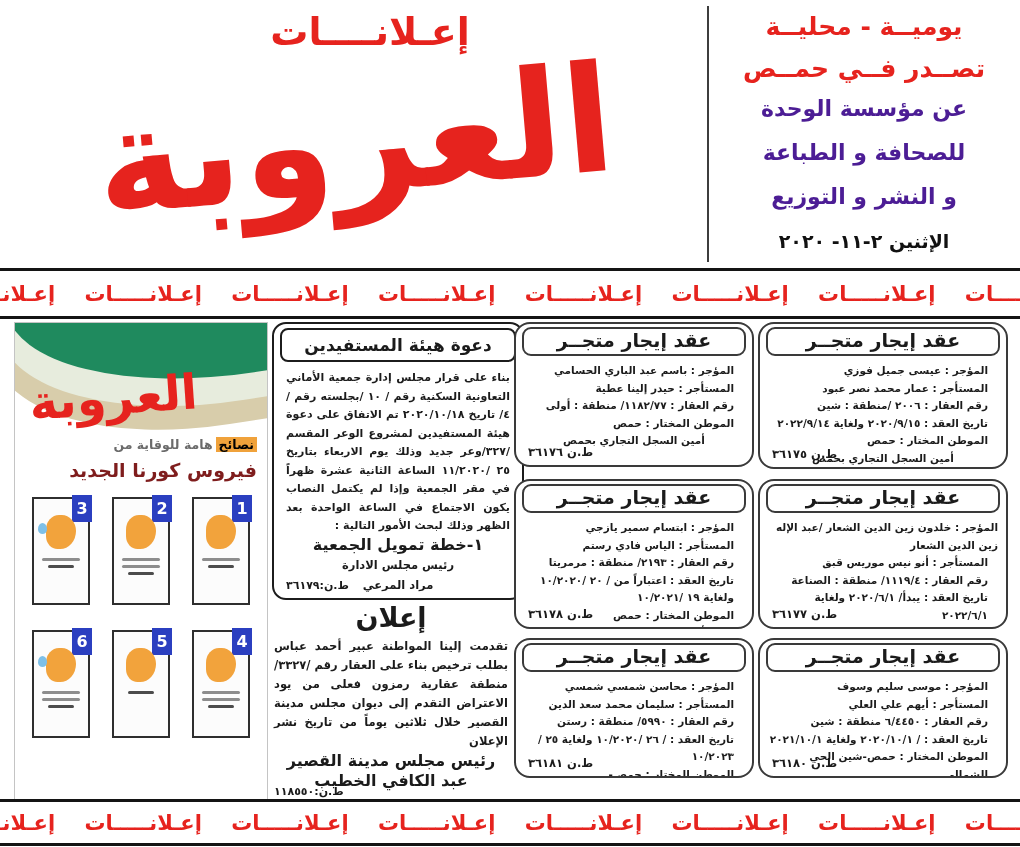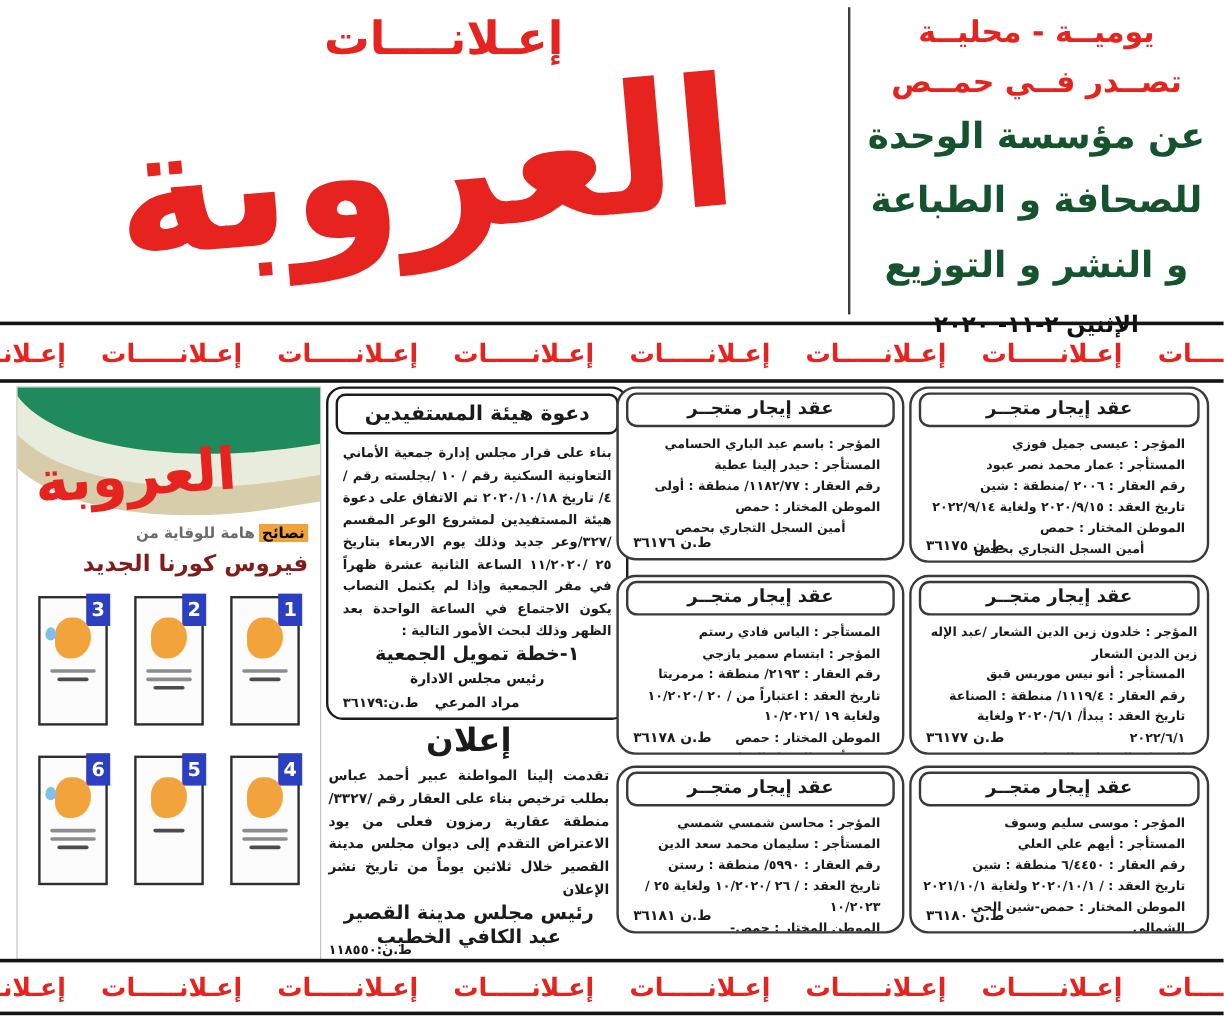--- a/index.html
+++ b/index.html
@@ -9,21 +9,21 @@
 
   
   .mast-ads{left:165px;top:10px;width:410px;text-align:center;font-size:38px;font-weight:bold;
             color:#e6231e;letter-spacing:1px;}
   .mast-name{left:5px;top:28px;width:700px;height:235px;text-align:center;font-size:148px;
              line-height:225px;font-weight:bold;color:#e6231e;transform:rotate(-5deg);
              font-family:"DejaVu Serif","DejaVu Sans",serif;}
   .mast-divider{left:707px;top:6px;width:2px;height:256px;background:#3d3d3d;}
   .mast-info{left:716px;top:12px;width:296px;display:flex;flex-direction:column;align-items:center;}
   .mi-red{color:#e6231e;font-size:25px;font-weight:bold;margin-bottom:13px;letter-spacing:1px;}
-  .mi-black{color:#14532d;font-size:30px;font-weight:bold;margin-bottom:19px;}
+  .mi-black{color:#4c1d95;font-size:22px;font-weight:bold;margin-bottom:19px;}
   .mi-date{color:#111;font-size:19px;font-weight:bold;margin-top:2px;}
 
   
   .banner{left:0;width:1020px;display:flex;align-items:center;justify-content:center;
           color:#e6231e;font-weight:bold;font-size:21px;white-space:nowrap;overflow:hidden;
           word-spacing:22px;}
   .banner-top{top:268px;height:45px;border-top:3px solid #141414;border-bottom:3px solid #141414;}
   .banner-bottom{top:799px;height:41px;border-top:3px solid #141414;border-bottom:3px solid #141414;}
 
   
@@ -68,21 +68,21 @@
   .annc-title{text-align:center;font-size:27px;font-weight:bold;margin:0 0 4px;
               font-family:"DejaVu Serif","DejaVu Sans",serif;}
   .annc-body{font-size:11.5px;font-weight:bold;line-height:19px;text-align:justify;padding:0 2px;}
   .annc-sig{text-align:center;font-size:16px;font-weight:bold;line-height:20px;}
   .annc-phone{position:absolute;left:2px;bottom:0px;font-size:11px;font-weight:bold;}
 
   
   .contract{border:2px solid #3a3a3a;border-radius:16px;background:#fff;box-sizing:border-box;
             padding:3px 6px;overflow:hidden;}
   .c-head{border:2px solid #3a3a3a;border-radius:9px;height:25px;line-height:22px;text-align:center;
-          font-weight:bold;font-size:15px;margin:0 0 6px;}
+          font-weight:bold;font-size:19px;margin:0 0 6px;}
   .c-line{font-size:10.5px;font-weight:bold;line-height:17.5px;text-align:right;padding-right:12px;}
   .c-center{font-size:10.5px;font-weight:bold;line-height:17.5px;text-align:center;}
   .c-phone{position:absolute;left:12px;bottom:6px;font-size:11.5px;font-weight:bold;}
 </style>
 </head>
 <body>
 
 <div id="page">
 
   <div class="abs mast-ads">إعـلانــــات</div>
@@ -191,22 +191,22 @@
     <div class="c-line">رقم العقار : ٢٠٠٦ /منطقة : شين</div>
     <div class="c-line">تاريخ العقد : ٢٠٢٠/٩/١٥ ولغاية ٢٠٢٢/٩/١٤</div>
     <div class="c-line">الموطن المختار : حمص</div>
     <div class="c-center">أمين السجل التجاري بحمص</div>
     <div class="c-center">أسد موسى عباس الحسن</div>
     <div class="c-phone">ط.ن ٣٦١٧٥</div>
   </div>
 
   <div class="abs contract" style="left:514px;top:479px;width:240px;height:150px;">
     <div class="c-head">عقد إيجار متجــر</div>
+    <div class="c-line">المؤجر : ابتسام سمير يازجي</div>
     <div class="c-line">المستأجر : الياس فادي رستم</div>
-    <div class="c-line">المؤجر : ابتسام سمير يازجي</div>
     <div class="c-line">رقم العقار : ٢١٩٣/ منطقة : مرمريتا</div>
     <div class="c-line">تاريخ العقد : اعتباراً من / ٢٠ /١٠/٢٠٢٠ ولغاية ١٩ /١٠/٢٠٢١</div>
     <div class="c-line">الموطن المختار : حمص</div>
     <div class="c-center">أمين السجل التجاري بحمص</div>
 
     <div class="c-phone">ط.ن ٣٦١٧٨</div>
   </div>
 
   <div class="abs contract" style="left:758px;top:479px;width:250px;height:150px;">
     <div class="c-head">عقد إيجار متجــر</div>

